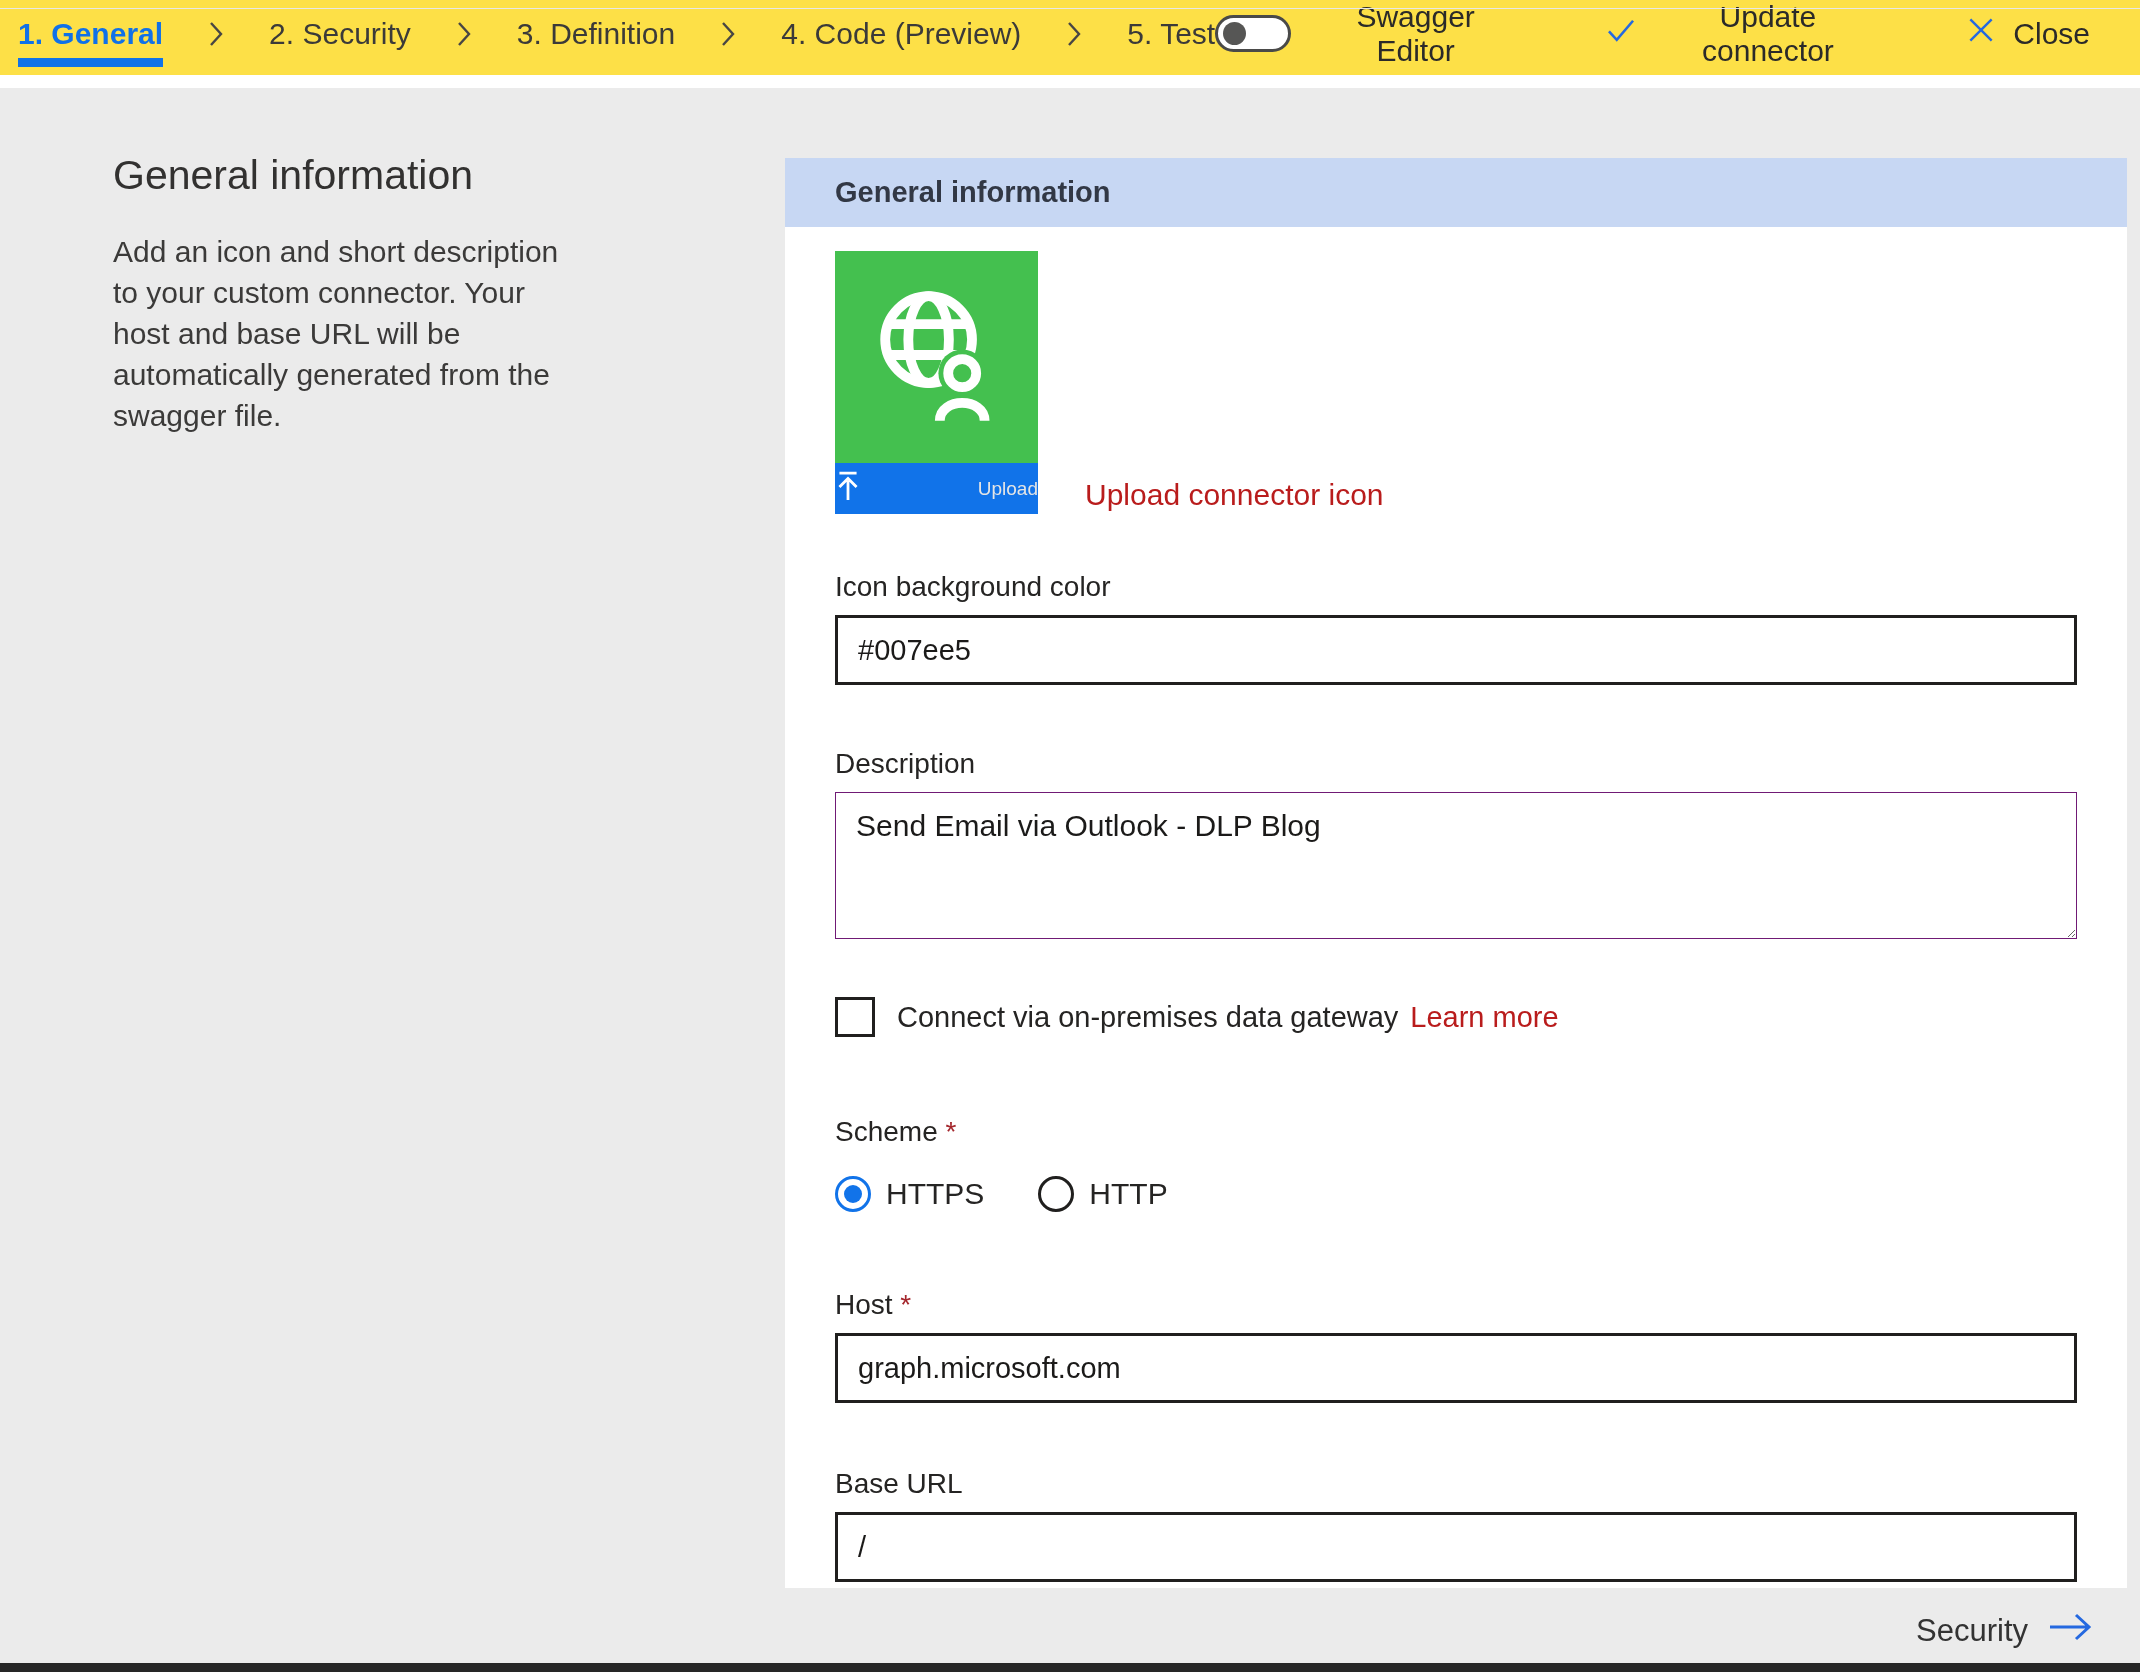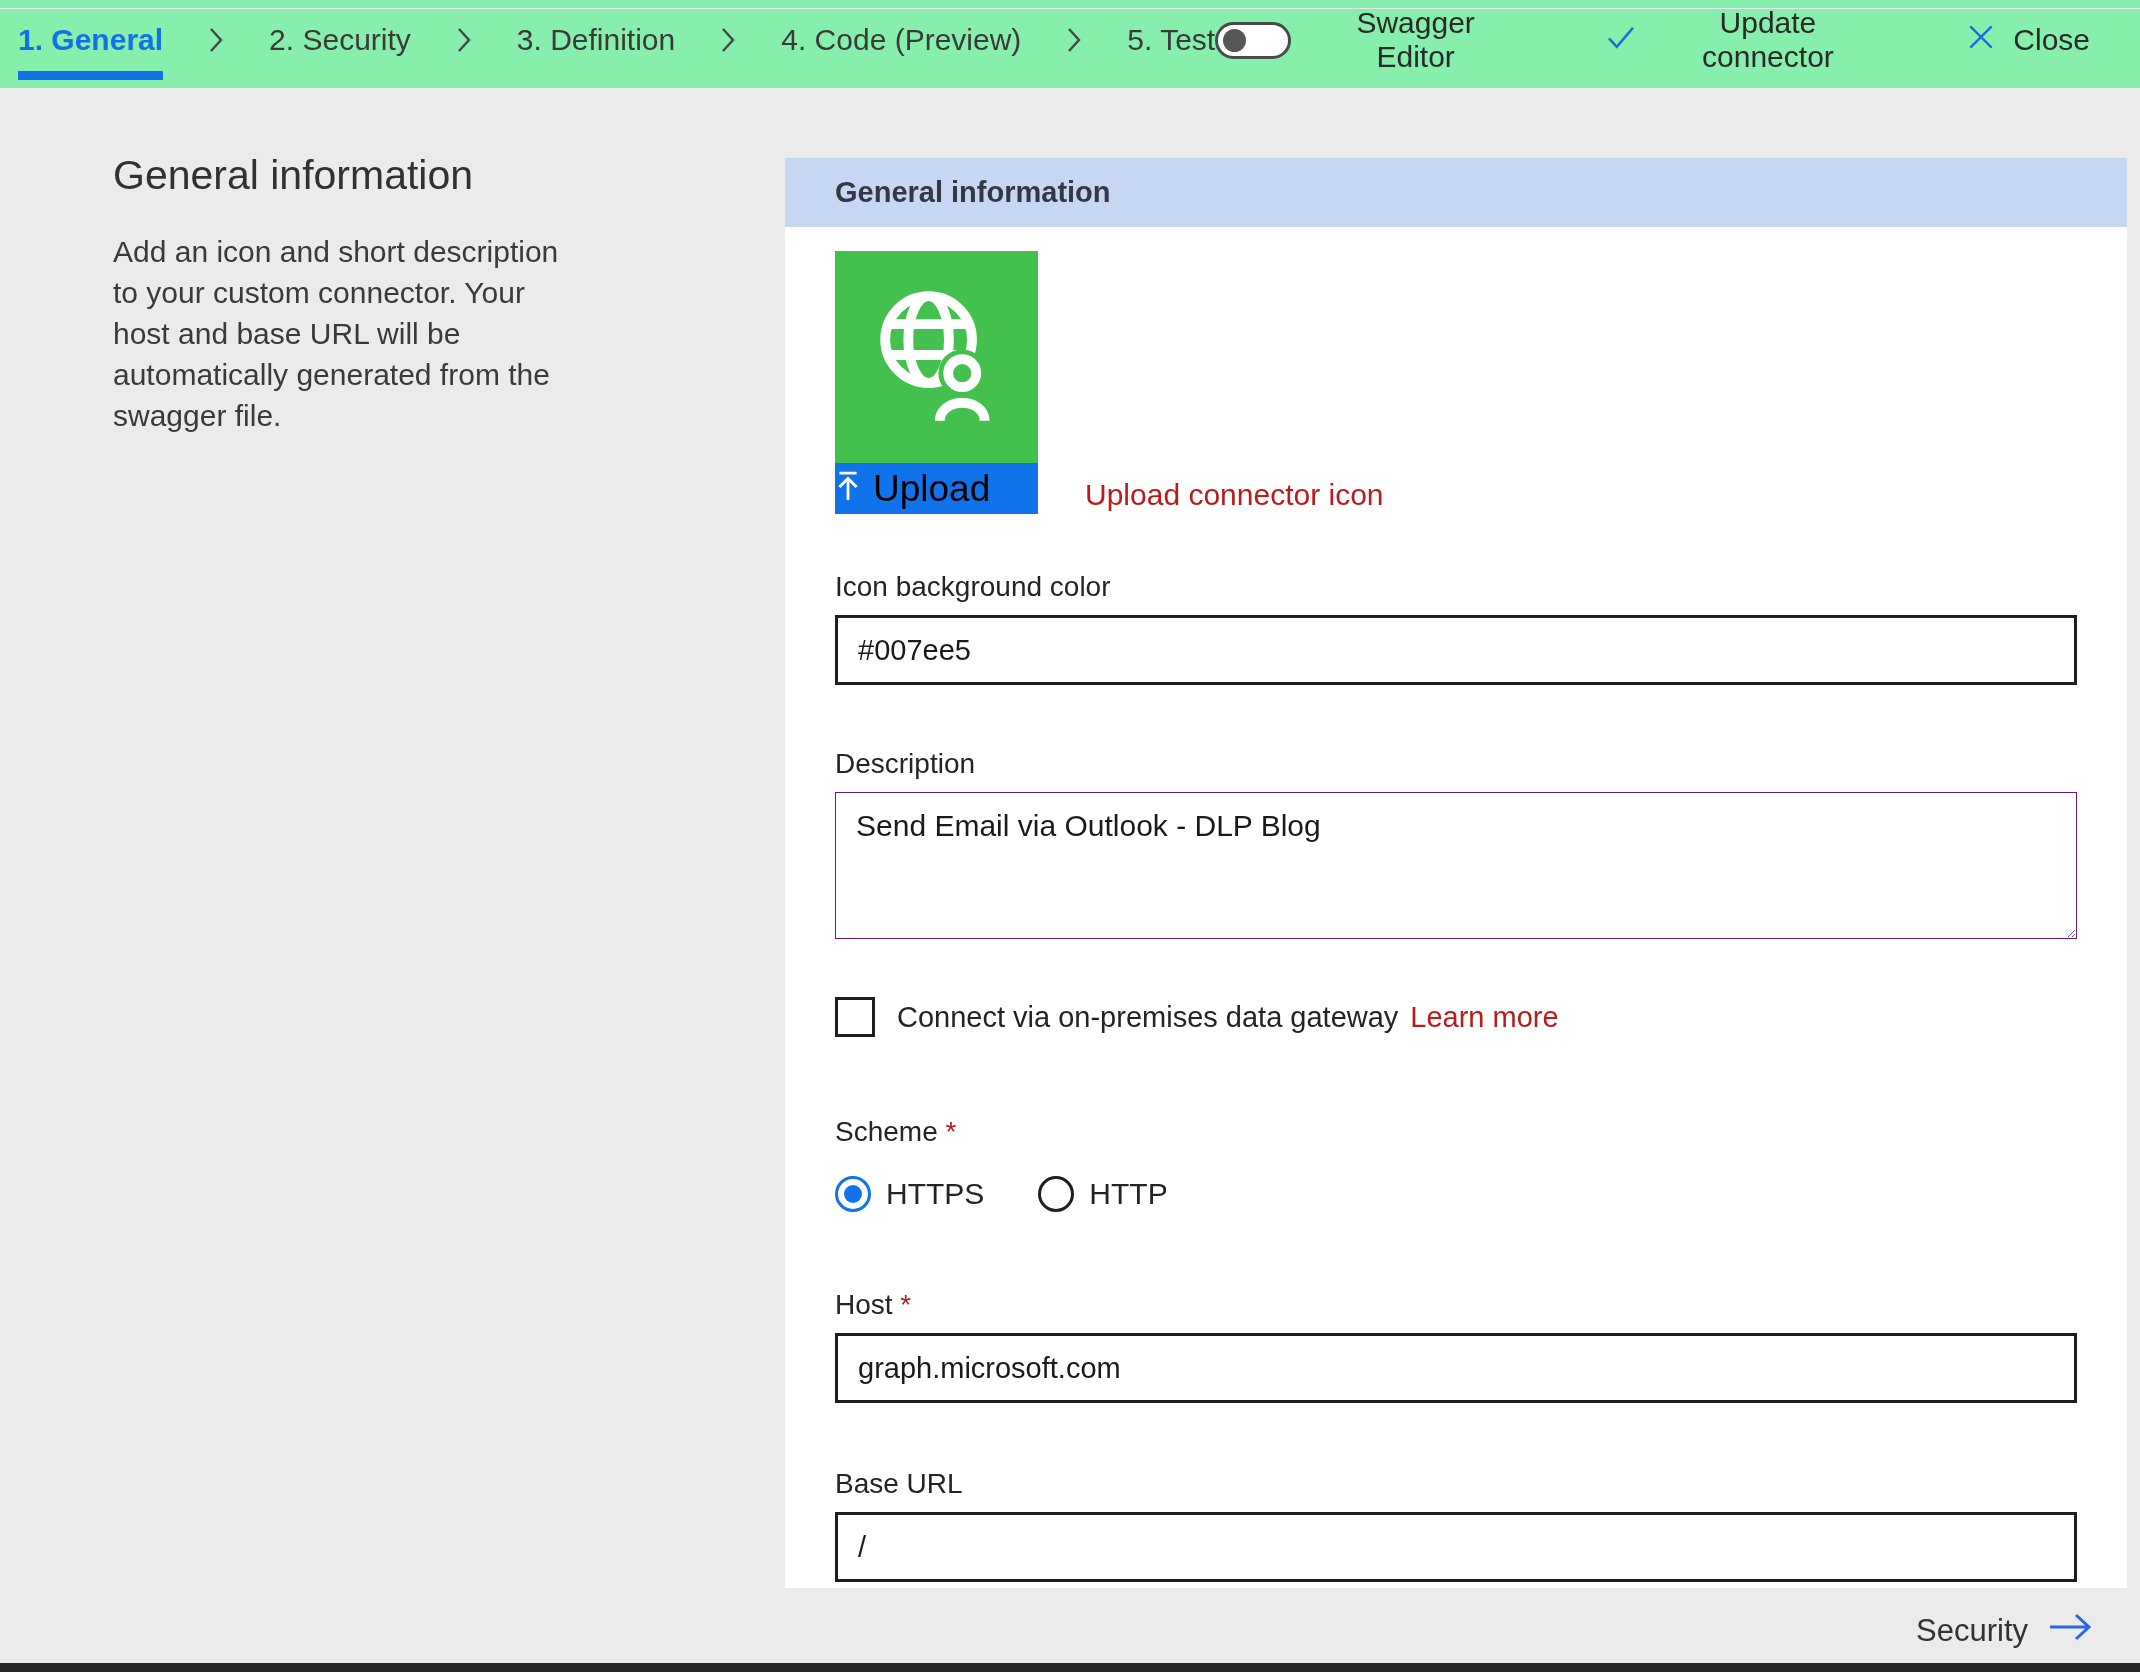--- a/index.html
+++ b/index.html
@@ -1,21 +1,21 @@
 <!DOCTYPE html>
 <html><head>
 <meta charset="utf-8">
 <style>
   * { margin:0; padding:0; box-sizing:border-box; }
   html,body { width:2140px; height:1672px; overflow:hidden; background:#fff;
     font-family:"Liberation Sans", sans-serif; color:#252423; }
   .app { position:relative; width:2140px; height:1672px; }
 
   
-  .topbar { position:relative; height:88px; background:#86efac; display:flex; align-items:center;
+  .topbar { position:relative; height:75px; background:#fde047; display:flex; align-items:center;
     padding:0 50px 8px 18px; }
   .topbar::before { content:""; position:absolute; top:8px; left:0; right:0; height:1px; background:#e7e7e7; }
   .tabs { display:flex; align-items:center; height:100%; }
   .tab { position:relative; height:100%; display:flex; align-items:center; font-size:30px;
     color:#3b3a39; cursor:pointer; white-space:nowrap; }
   .tab.active { color:#1071e8; font-weight:700; }
   .tab.active::after { content:""; position:absolute; left:0; right:0; bottom:0; height:9px; background:#1173e9; }
   .chev { display:flex; align-items:center; margin:0 44px; }
   .topbar-right { margin-left:auto; display:flex; align-items:center; }
   .toggle { width:78px; height:37px; border:3px solid #4a4a49; border-radius:20px; background:#fff;
@@ -36,22 +36,22 @@
   
   .panel { position:absolute; left:785px; top:70px; width:1342px; height:1430px; background:#fff; }
   .panel-header { height:69px; background:#c7d7f3; display:flex; align-items:center; padding:0 50px;
     font-size:29px; font-weight:700; color:#323845; }
   .panel-body { padding:24px 50px 0 50px; }
 
   .upload-row { display:flex; align-items:flex-end; height:263px; }
   .icon-tile { width:203px; height:263px; display:flex; flex-direction:column; }
   .tile-green { width:203px; height:212px; background:#44c04f; display:flex; align-items:center; justify-content:center; }
   .upload-btn { width:203px; height:51px; background:#1173e9; border:none; cursor:pointer;
-    display:flex; align-items:center; justify-content:flex-start; gap:12px;
-    font-family:inherit; font-size:37px; color:#000000; }
+    display:flex; align-items:center; justify-content:space-between; gap:12px;
+    font-family:inherit; font-size:19px; color:#e5e5e5; }
   .upload-info { margin-left:47px; margin-bottom:2px; display:flex; flex-direction:column; gap:9px; }
   .link { color:#b91c1c; font-size:30px; text-decoration:none; cursor:pointer; }
   .hint { font-size:29px; color:#252423; }
 
   .field-group label { display:block; font-size:28px; color:#252423; line-height:33px; margin-bottom:12px; }
   .req { color:#a4262c; }
   .field-group input { width:100%; height:70px; border:3px solid #201f1e; background:#fff;
     font-family:inherit; font-size:29px; color:#1b1a19; padding:0 20px; }
   .field-group textarea { width:100%; height:147px; border:1px solid #701a75; background:#fff;
     font-family:inherit; font-size:30px; color:#1b1a19; padding:16px 20px; resize:both; }

